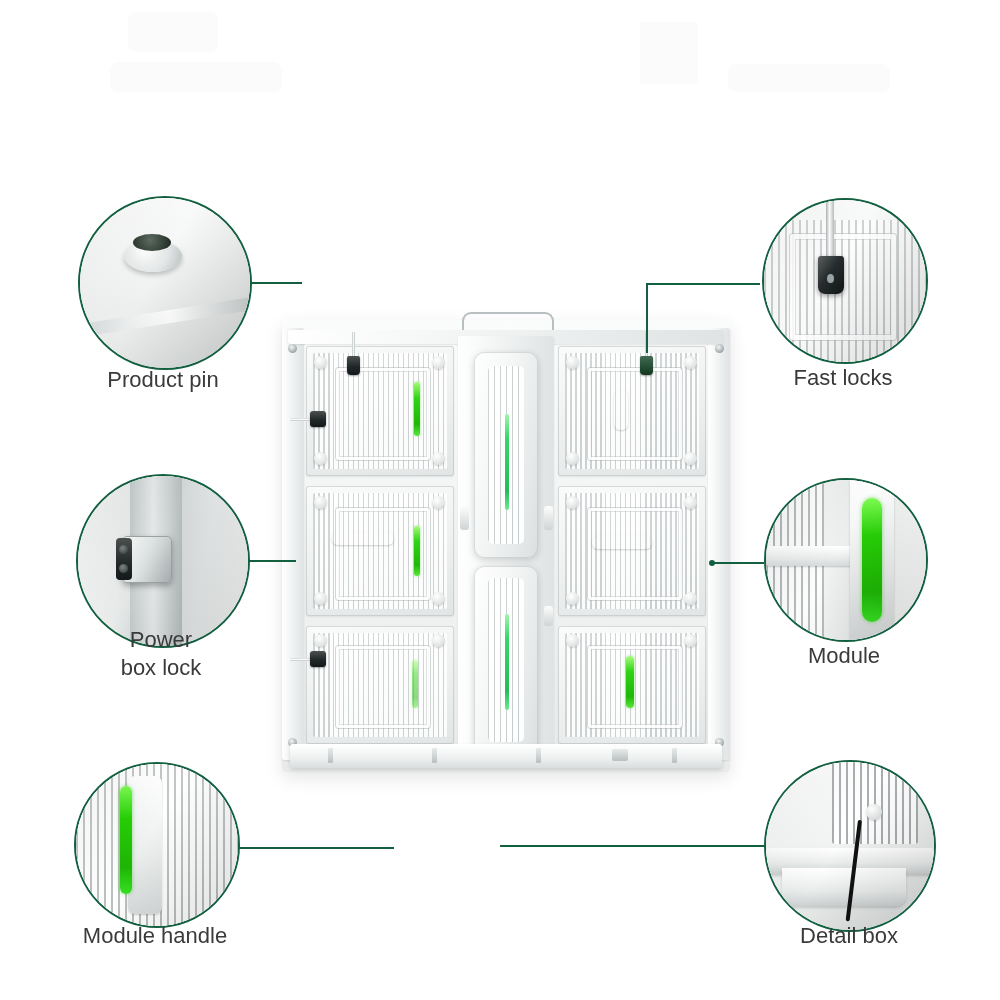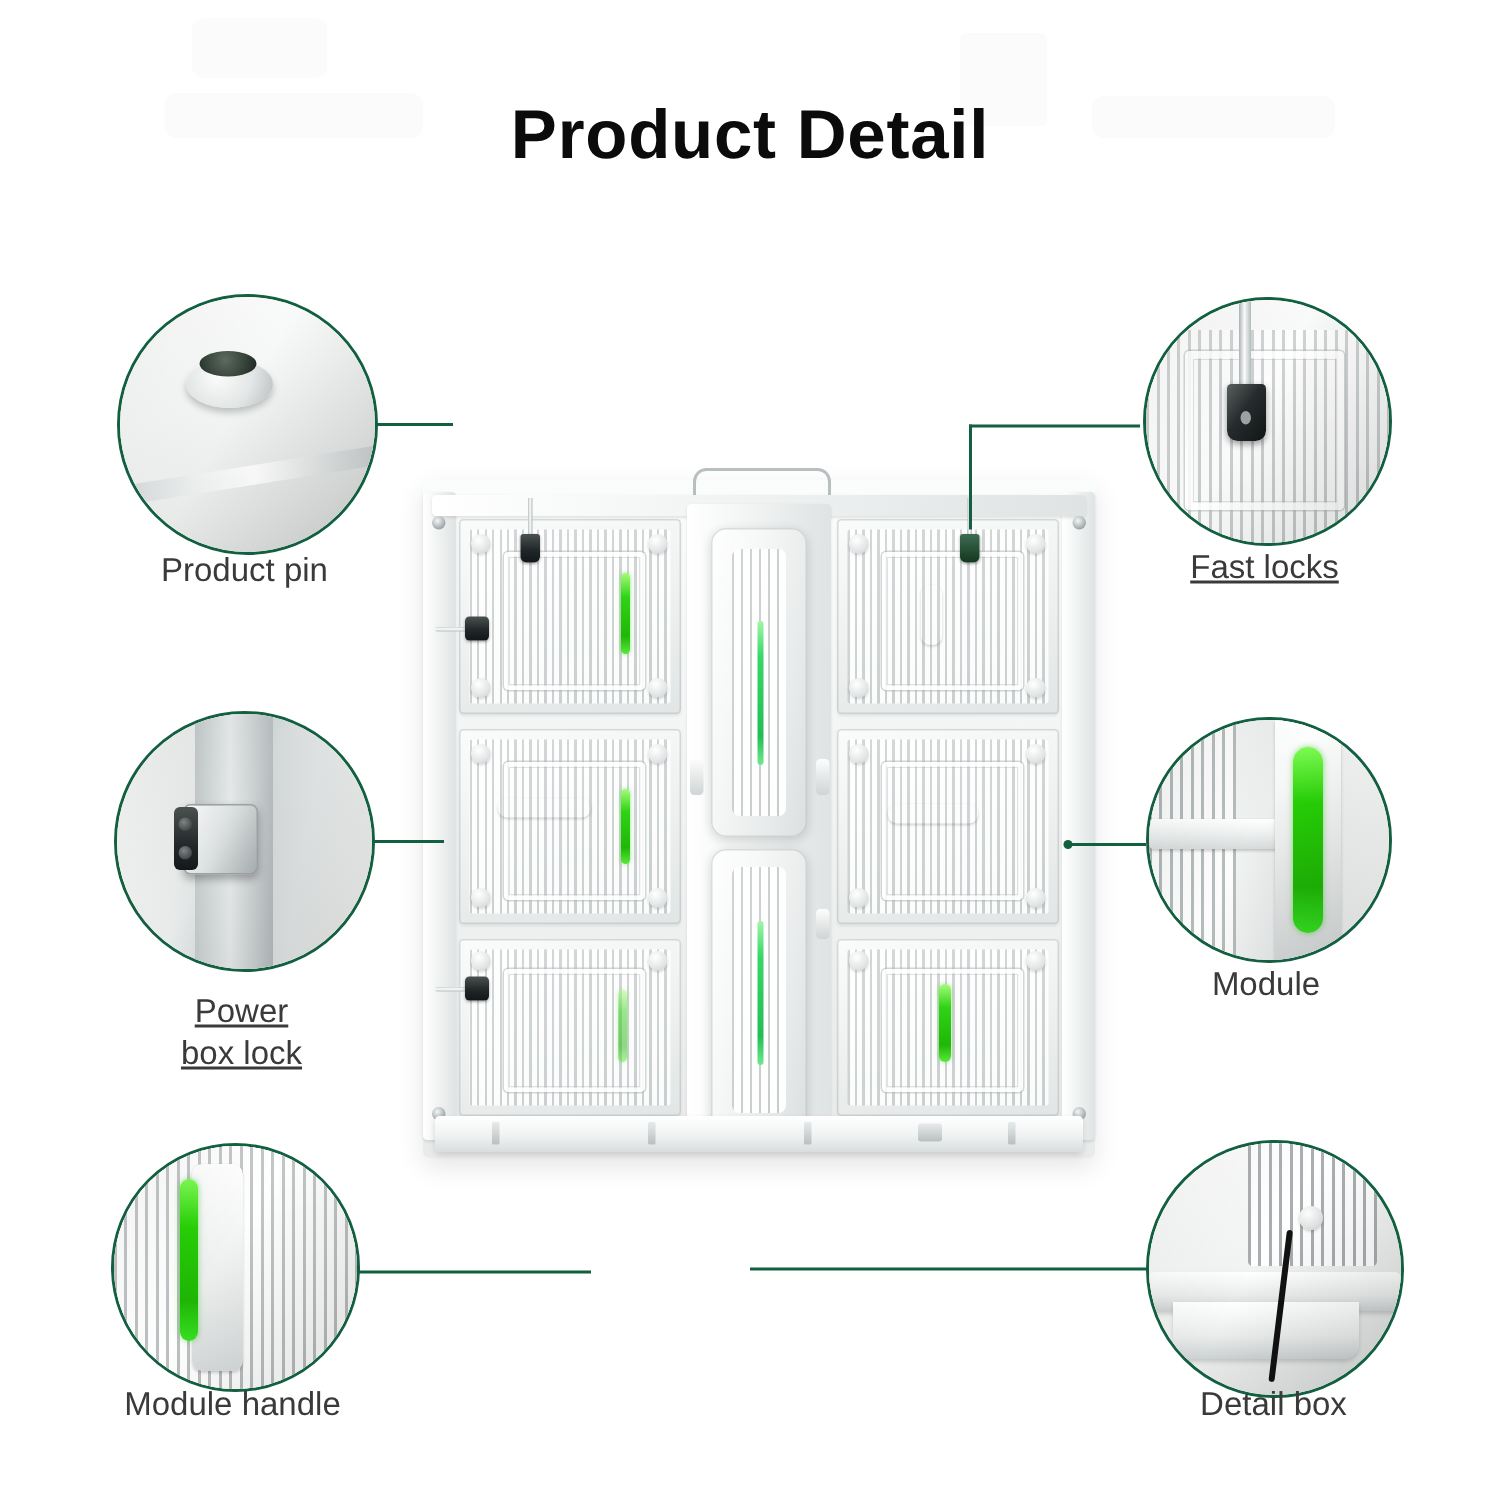--- a/index.html
+++ b/index.html
@@ -227,21 +227,20 @@
 </head>
 <body>
 
 <div id="stage">
 
   <div class="wm" style="left:128px;top:12px;width:90px;height:40px;"></div>
   <div class="wm" style="left:110px;top:62px;width:172px;height:30px;"></div>
   <div class="wm" style="left:640px;top:22px;width:58px;height:62px;border-radius:4px;"></div>
   <div class="wm" style="left:728px;top:64px;width:162px;height:28px;"></div>
 
-  <div class="title">Product Detail</div>
 
   <div id="cabinet" style="left:282px;top:320px;width:448px;height:452px;">
     <div class="cab-body"></div>
 
     <div class="carry" style="left:180px;top:-8px;width:88px;height:28px;"></div>
 
     <div class="frame-edge" style="left:0;top:8px;width:22px;height:432px;"></div>
     <div class="frame-edge" style="left:426px;top:8px;width:22px;height:432px;"></div>
     <div class="frame-edge" style="left:6px;top:10px;width:436px;height:14px;"></div>
 
@@ -372,21 +371,21 @@
       <div class="photo">
         <div class="plastic" style="background:linear-gradient(100deg,#f7f8f8 0%,#e9ebeb 30%,#cfd4d4 52%,#e4e7e7 70%,#f8f9f9 100%);"></div>
         <div class="post" style="left:52px;top:0;width:52px;height:170px;background:linear-gradient(90deg,#c3c9ca,#e6e9e9 45%,#b5bcbd);"></div>
         <div class="lock-body" style="left:44px;top:60px;width:48px;height:45px;"></div>
         <div class="lock-dark" style="left:38px;top:62px;width:16px;height:42px;"></div>
         <div class="lock-pin" style="left:41px;top:69px;width:9px;height:9px;"></div>
         <div class="lock-pin" style="left:41px;top:88px;width:9px;height:9px;"></div>
         <div class="shade"></div>
       </div>
     </div>
-    <div class="clabel" style="left:36px;top:660px;width:250px;text-decoration:underline;">Power
+    <div class="clabel" style="left:36px;top:626px;width:250px;">Power
 box lock</div>
   </div>
 
   <div class="callout" style="left:0;top:0;">
     <div class="bubble" style="left:74px;top:762px;width:162px;height:162px;">
       <div class="photo">
         <div class="plastic"></div>
         <div class="fins"></div>
         <div class="greybar" style="left:52px;top:12px;width:34px;height:138px;"></div>
         <div class="greenbar" style="left:44px;top:22px;width:12px;height:108px;"></div>
@@ -401,21 +400,21 @@
       <div class="photo">
         <div class="plastic"></div>
         <div class="fins soft" style="top:20px;"></div>
         <div class="mod-ring" style="left:26px;top:34px;width:96px;height:96px;border-width:5px;"></div>
         <div class="fl-shaft" style="left:62px;top:0;width:8px;height:66px;"></div>
         <div class="fl-tool" style="left:54px;top:56px;width:26px;height:38px;"></div>
         <div class="fl-hole" style="left:63px;top:74px;width:7px;height:9px;"></div>
         <div class="shade"></div>
       </div>
     </div>
-    <div class="clabel" style="left:718px;top:364px;width:250px;text-decoration:underline;">Fast locks</div>
+    <div class="clabel" style="left:718px;top:364px;width:250px;">Fast locks</div>
   </div>
 
   <div class="callout" style="left:0;top:0;">
     <div class="bubble" style="left:764px;top:478px;width:160px;height:160px;">
       <div class="photo">
         <div class="plastic" style="background:linear-gradient(90deg,#dfe3e3,#f4f5f5 30%,#e7eaea 60%,#fbfbfb 100%);"></div>
         <div class="vent" style="left:0;top:0;width:58px;height:160px;opacity:.8;"></div>
         <div class="greybar" style="left:0;top:66px;width:104px;height:20px;border-radius:3px;"></div>
         <div class="greybar" style="left:84px;top:0;width:44px;height:160px;border-radius:0;"></div>
         <div class="greenbar" style="left:96px;top:18px;width:20px;height:124px;border-radius:10px;"></div>

